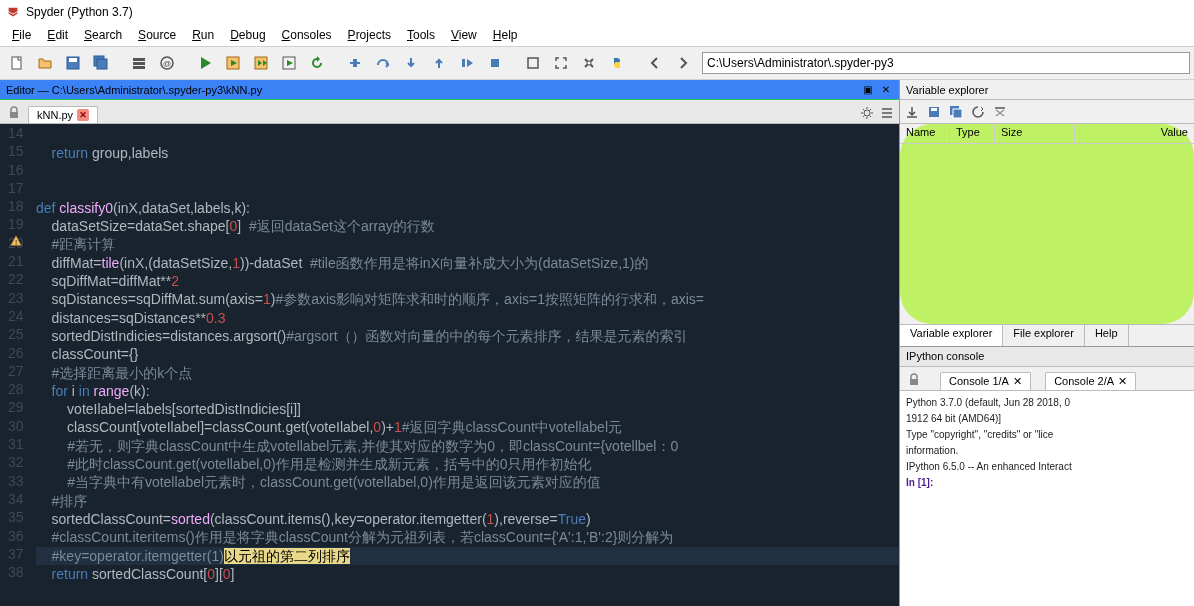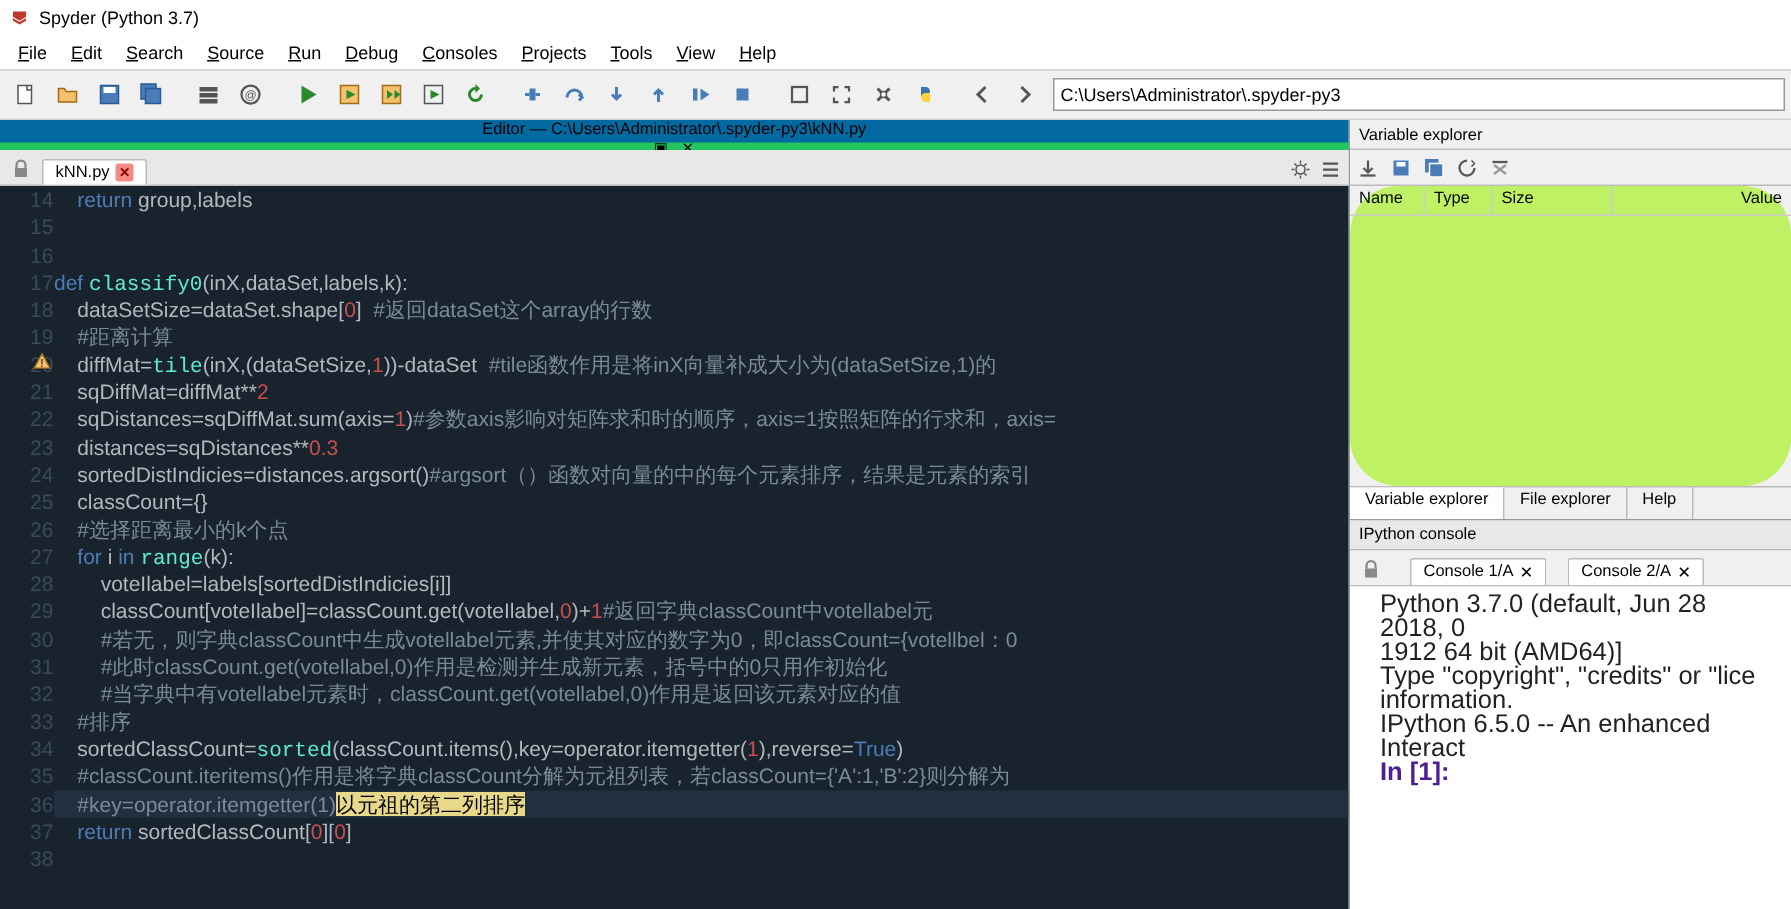--- a/index.html
+++ b/index.html
@@ -9,59 +9,59 @@
 .titlebar .title { font-size: 12px; }
 .menubar { height: 22px; display: flex; align-items: center; padding: 0 4px; background: #fff; }
 .menubar .menu-item { padding: 2px 8px; position: relative; cursor: default; }
 .menubar .menu-item .ul { text-decoration: underline; }
 .toolbar { height: 34px; display: flex; align-items: center; padding: 2px 4px; background: #f0f0f0; border-top: 1px solid #d0d0d0; border-bottom: 1px solid #d0d0d0; gap: 2px; }
 .tb-btn { width: 26px; height: 26px; display: flex; align-items: center; justify-content: center; border: 1px solid transparent; border-radius: 2px; cursor: pointer; }
 .tb-sep { width: 8px; }
 .tb-path { flex: 1; height: 22px; border: 1px solid #999; background: #fff; padding: 2px 4px; font-size: 12px; margin-left: 4px; }
 .main { flex: 1; display: flex; min-height: 0; }
 .left-pane { width: 900px; display: flex; flex-direction: column; border-right: 1px solid #999; }
-.pane-header { height: 20px; background: #0369a1; border-bottom: 5px solid #22c55e; display: flex; align-items: center; padding: 0 6px; font-size: 11px; justify-content: space-between; flex-direction: column; }
+.pane-header { height: 20px; background: #3b82f6; border-bottom: 1px solid #22c55e; display: flex; align-items: center; padding: 0 6px; font-size: 11px; justify-content: space-between; }
 .pane-header .right-controls { display: flex; gap: 4px; }
 .pane-header .hc { width: 14px; height: 14px; cursor: pointer; display: flex; align-items: center; justify-content: center; font-size: 10px; }
 .tabbar { height: 24px; display: flex; align-items: flex-end; background: #e8e8e8; border-bottom: 1px solid #bbb; padding: 0 4px; gap: 2px; }
 .tabbar .lock { width: 16px; height: 16px; margin: 0 4px 2px 2px; }
 .tab { background: #fff; border: 1px solid #bbb; border-bottom: none; padding: 2px 8px; font-size: 11px; display: flex; align-items: center; gap: 4px; border-radius: 2px 2px 0 0; }
 .tab.active { background: #fff; }
 .tab .close-x { width: 12px; height: 12px; display: inline-flex; align-items: center; justify-content: center; background: #f28b82; color: #8b0000; border-radius: 2px; font-size: 9px; font-weight: bold; }
 .tabbar-right { margin-left: auto; display: flex; gap: 4px; padding-bottom: 2px; }
 .tabbar-right .ic { width: 16px; height: 16px; cursor: pointer; }
 .editor { flex: 1; background: #19232d; font-family: Consolas, monospace; font-size: 14px; overflow: hidden; display: flex; }
-.gutter { width: 36px; text-align: left; padding: 0 8px 0 20px; color: #3a4a5a; }
+.gutter { width: 36px; text-align: left; padding: 0 8px 0 8px; color: #3a4a5a; }
 .gutter .ln { height: 18.3px; line-height: 18.3px; }
-.code { flex: 1; }
+.code { flex: 1; margin-top: 20px; }
 .code .cl { height: 18.3px; line-height: 18.3px; white-space: pre; color: #b0b8c0; }
 .cl.current { background: #213040; }
 .kw { color: #4a7db8; }
-.fn { color: #5eead4; font-family: Liberation Mono, monospace; }
+.fn { color: #f0abfc; }
 .num { color: #c94f4f; }
 .cm { color: #7a8a99; }
 .bool { color: #4a7db8; }
 .hi { background: #e8d98a; color: #000; }
 .warn-icon { position: absolute; left: 1px; width: 14px; height: 14px; }
 .gutter-wrap { position: relative; }
 .right-pane { flex: 1; display: flex; flex-direction: column; min-width: 0; }
 .ve-header { height: 20px; background: #f0f0f0; border-bottom: 1px solid #bbb; display: flex; align-items: center; padding: 0 6px; font-size: 11px; }
 .ve-toolbar { height: 24px; border-bottom: 1px solid #bbb; display: flex; align-items: center; padding: 0 4px; gap: 6px; }
 .ve-toolbar .ic { width: 16px; height: 16px; cursor: pointer; }
 .ve-table { flex: 1; background: #bef264; border-radius: 32px; }
 .ve-thead { display: flex; border-bottom: 1px solid #ccc; height: 20px; }
 .ve-th { border-right: 1px solid #ccc; padding: 2px 6px; font-size: 11px; }
 .ve-bot-tabs { height: 22px; display: flex; border-top: 1px solid #bbb; }
 .ve-bot-tab { padding: 2px 10px; border-right: 1px solid #bbb; font-size: 11px; cursor: pointer; }
 .ve-bot-tab.active { background: #fff; }
 .ipy { border-top: 1px solid #999; display: flex; flex-direction: column; }
 .ipy-header { height: 20px; background: #e8e8e8; border-bottom: 1px solid #bbb; padding: 0 6px; font-size: 11px; display: flex; align-items: center; }
 .ipy-tabs { height: 24px; display: flex; align-items: flex-end; padding: 0 4px; gap: 14px; background: #f0f0f0; border-bottom: 1px solid #bbb; }
 .ipy-tab { background: #fff; border: 1px solid #bbb; border-bottom: none; padding: 2px 8px; font-size: 11px; display: flex; align-items: center; gap: 4px; border-radius: 2px 2px 0 0; }
-.ipy-body { flex: 1; background: #fff; font-family: Consolas, monospace; font-size: 17px; padding: 4px 20px; color: #222; line-height: 16px; }
+.ipy-body { flex: 1; background: #fff; font-family: Consolas, monospace; font-size: 10px; padding: 4px 6px; color: #222; line-height: 16px; }
 .ipy-body .prompt { color: #4c1d95; font-weight: bold; }
 </style>
 </head>
 <body>
 
 <div class="titlebar">
   <span class="spyder-icon">
     <svg viewBox="0 0 16 16">
         <path fill="#c0392b" d="M3 3h10v4l-5 3-5-3zM3 8l5 3 5-3v2l-5 3-5-3z"></path>
       </svg>

